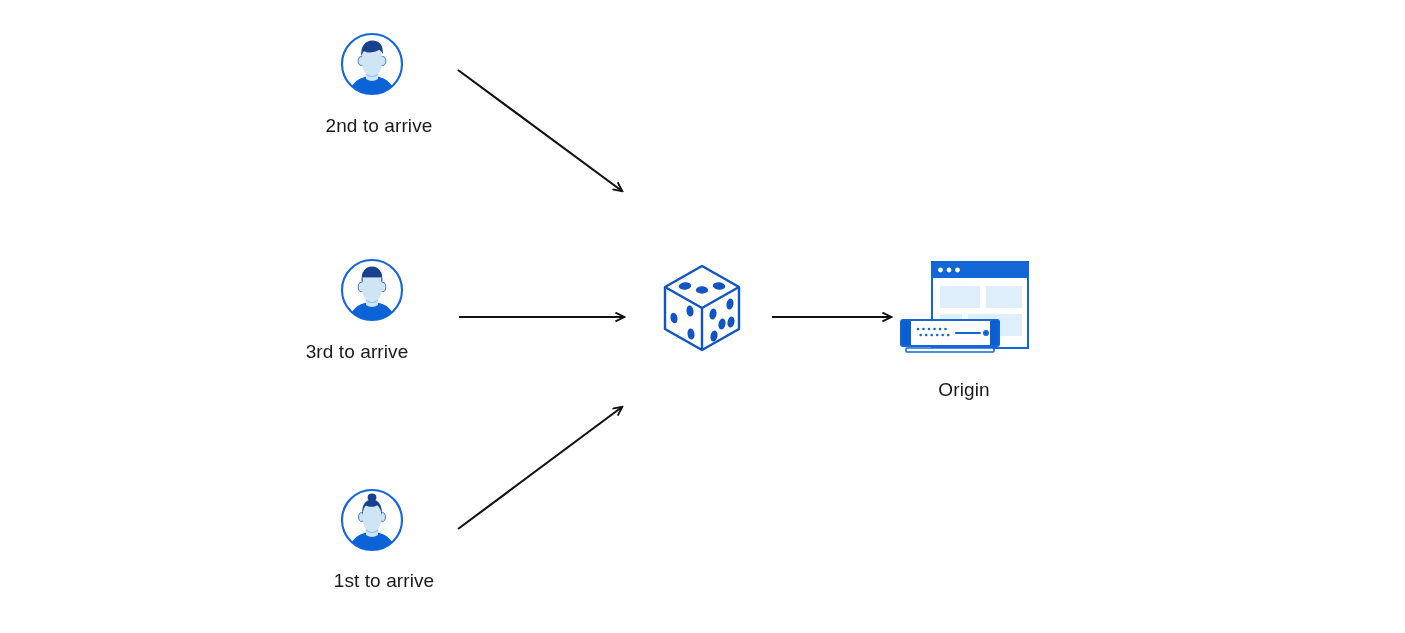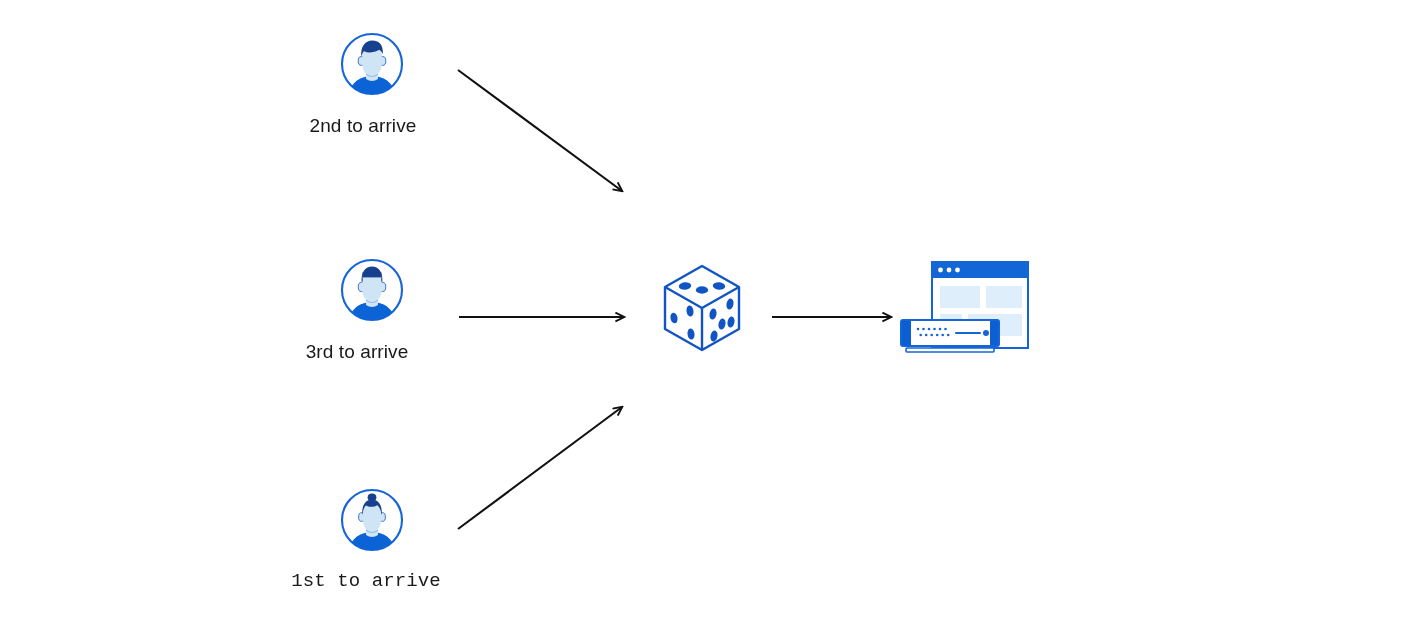--- a/index.html
+++ b/index.html
@@ -76,21 +76,21 @@
         <ellipse cx="21.3" cy="29" rx="3.1" ry="4.4" fill="#cfe4f5" stroke="#2f6fbe" stroke-width="0.9"></ellipse>
         <ellipse cx="42.7" cy="29" rx="3.1" ry="4.4" fill="#cfe4f5" stroke="#2f6fbe" stroke-width="0.9"></ellipse>
 
         <path d="M22.2 24 C22.2 15.6 26.6 11 32 11 C37.4 11 41.8 15.6 41.8 24 L41.8 31.5 C41.8 39.3 37.3 43.6 32 43.6 C26.7 43.6 22.2 39.3 22.2 31.5 Z" fill="#cfe4f5"></path>
 
         <path d="M21.4 25.2 C20.2 14.6 25.0 8.4 32.4 8.4 C39.6 8.4 43.4 13.4 42.9 22.3 C42.1 20.0 40.6 18.2 38.4 17.4 C34.0 19.6 28.0 20.0 24.4 18.6 C23.0 20.2 21.9 22.4 21.4 25.2 Z" fill="#17418f"></path>
         <path d="M24.4 18.6 C28.6 20.6 35.0 19.8 38.4 17.4" fill="none" stroke="#17418f" stroke-width="1.4" stroke-linecap="round"></path>
       </g>
     </svg>
   </div>
-  <div class="node-label" style="left:268px; top:115px; width:190px;">2nd to arrive</div>
+  <div class="node-label" style="left:284px; top:115px; width:190px;">2nd to arrive</div>
 
   <div class="icon-wrap" style="left:340px; top:258px;">
     <svg class="avatar-svg" width="64" height="64" viewBox="0 0 64 64" xmlns="http://www.w3.org/2000/svg">
       <defs>
         <clipPath id="clipB">
             <circle cx="32" cy="32" r="30"></circle>
           </clipPath>
       </defs>
       <circle cx="32" cy="32" r="30" fill="#ffffff" stroke="#1565d8" stroke-width="2.1"></circle>
       <g clip-path="url(#clipB)">
@@ -122,21 +122,21 @@
         <path d="M26 42 Q32 47 38 42" fill="none" stroke="#8fc0e8" stroke-width="1.1"></path>
         <ellipse cx="21.6" cy="29" rx="3.0" ry="4.4" fill="#cfe4f5" stroke="#2f6fbe" stroke-width="0.9"></ellipse>
         <ellipse cx="42.4" cy="29" rx="3.0" ry="4.4" fill="#cfe4f5" stroke="#2f6fbe" stroke-width="0.9"></ellipse>
         <path d="M23.0 25 C23.0 16.6 27.0 12.2 32 12.2 C37.0 12.2 41.0 16.6 41.0 25 L41.0 31.8 C41.0 39.4 36.9 43.6 32 43.6 C27.1 43.6 23.0 39.4 23.0 31.8 Z" fill="#cfe4f5"></path>
 
         <ellipse cx="32" cy="9.4" rx="4.4" ry="3.8" fill="#17418f"></ellipse>
         <path d="M22.4 27.6 C21.2 17.4 25.6 11.6 32 11.6 C38.4 11.6 42.8 17.4 41.6 27.6 C41.0 22.0 39.4 18.8 37.2 17.2 C34.4 19.2 29.0 19.4 26.0 17.6 C24.0 19.4 22.9 22.6 22.4 27.6 Z" fill="#17418f"></path>
       </g>
     </svg>
   </div>
-  <div class="node-label" style="left:271px; top:570px; width:190px;font-family:Liberation Mono, monospace;">1st to arrive</div>
+  <div class="node-label" style="left:289px; top:570px; width:190px;">1st to arrive</div>
 
   <div class="icon-wrap" style="left:660px; top:262px;">
     <svg class="dice-svg" width="84" height="92" viewBox="0 0 84 92" xmlns="http://www.w3.org/2000/svg">
       <g fill="none" stroke="#1155c4" stroke-width="2.4" stroke-linejoin="round">
         <path d="M42 4 L79 25 L79 67 L42 88 L5 67 L5 25 Z"></path>
         <path d="M5 25 L42 46 L79 25"></path>
         <path d="M42 46 L42 88"></path>
       </g>
 
       <g fill="#1155c4">
@@ -193,14 +193,15 @@
           <circle cx="35.7" cy="79" r="1.3"></circle>
             <circle cx="41.2" cy="79" r="1.3"></circle>
           <circle cx="46.7" cy="79" r="1.3"></circle>
             <circle cx="52.2" cy="79" r="1.3"></circle>
         </g>
         <line x1="60" y1="77" x2="84" y2="77" stroke="#1565d8" stroke-width="2" stroke-linecap="round"></line>
         <circle cx="90" cy="77" r="3" fill="#1565d8"></circle>
       </g>
     </svg>
   </div>
+  <div class="node-label" style="left:874px; top:379px; width:180px;">Origin</div>
 
 </div>
 
 </body></html>

